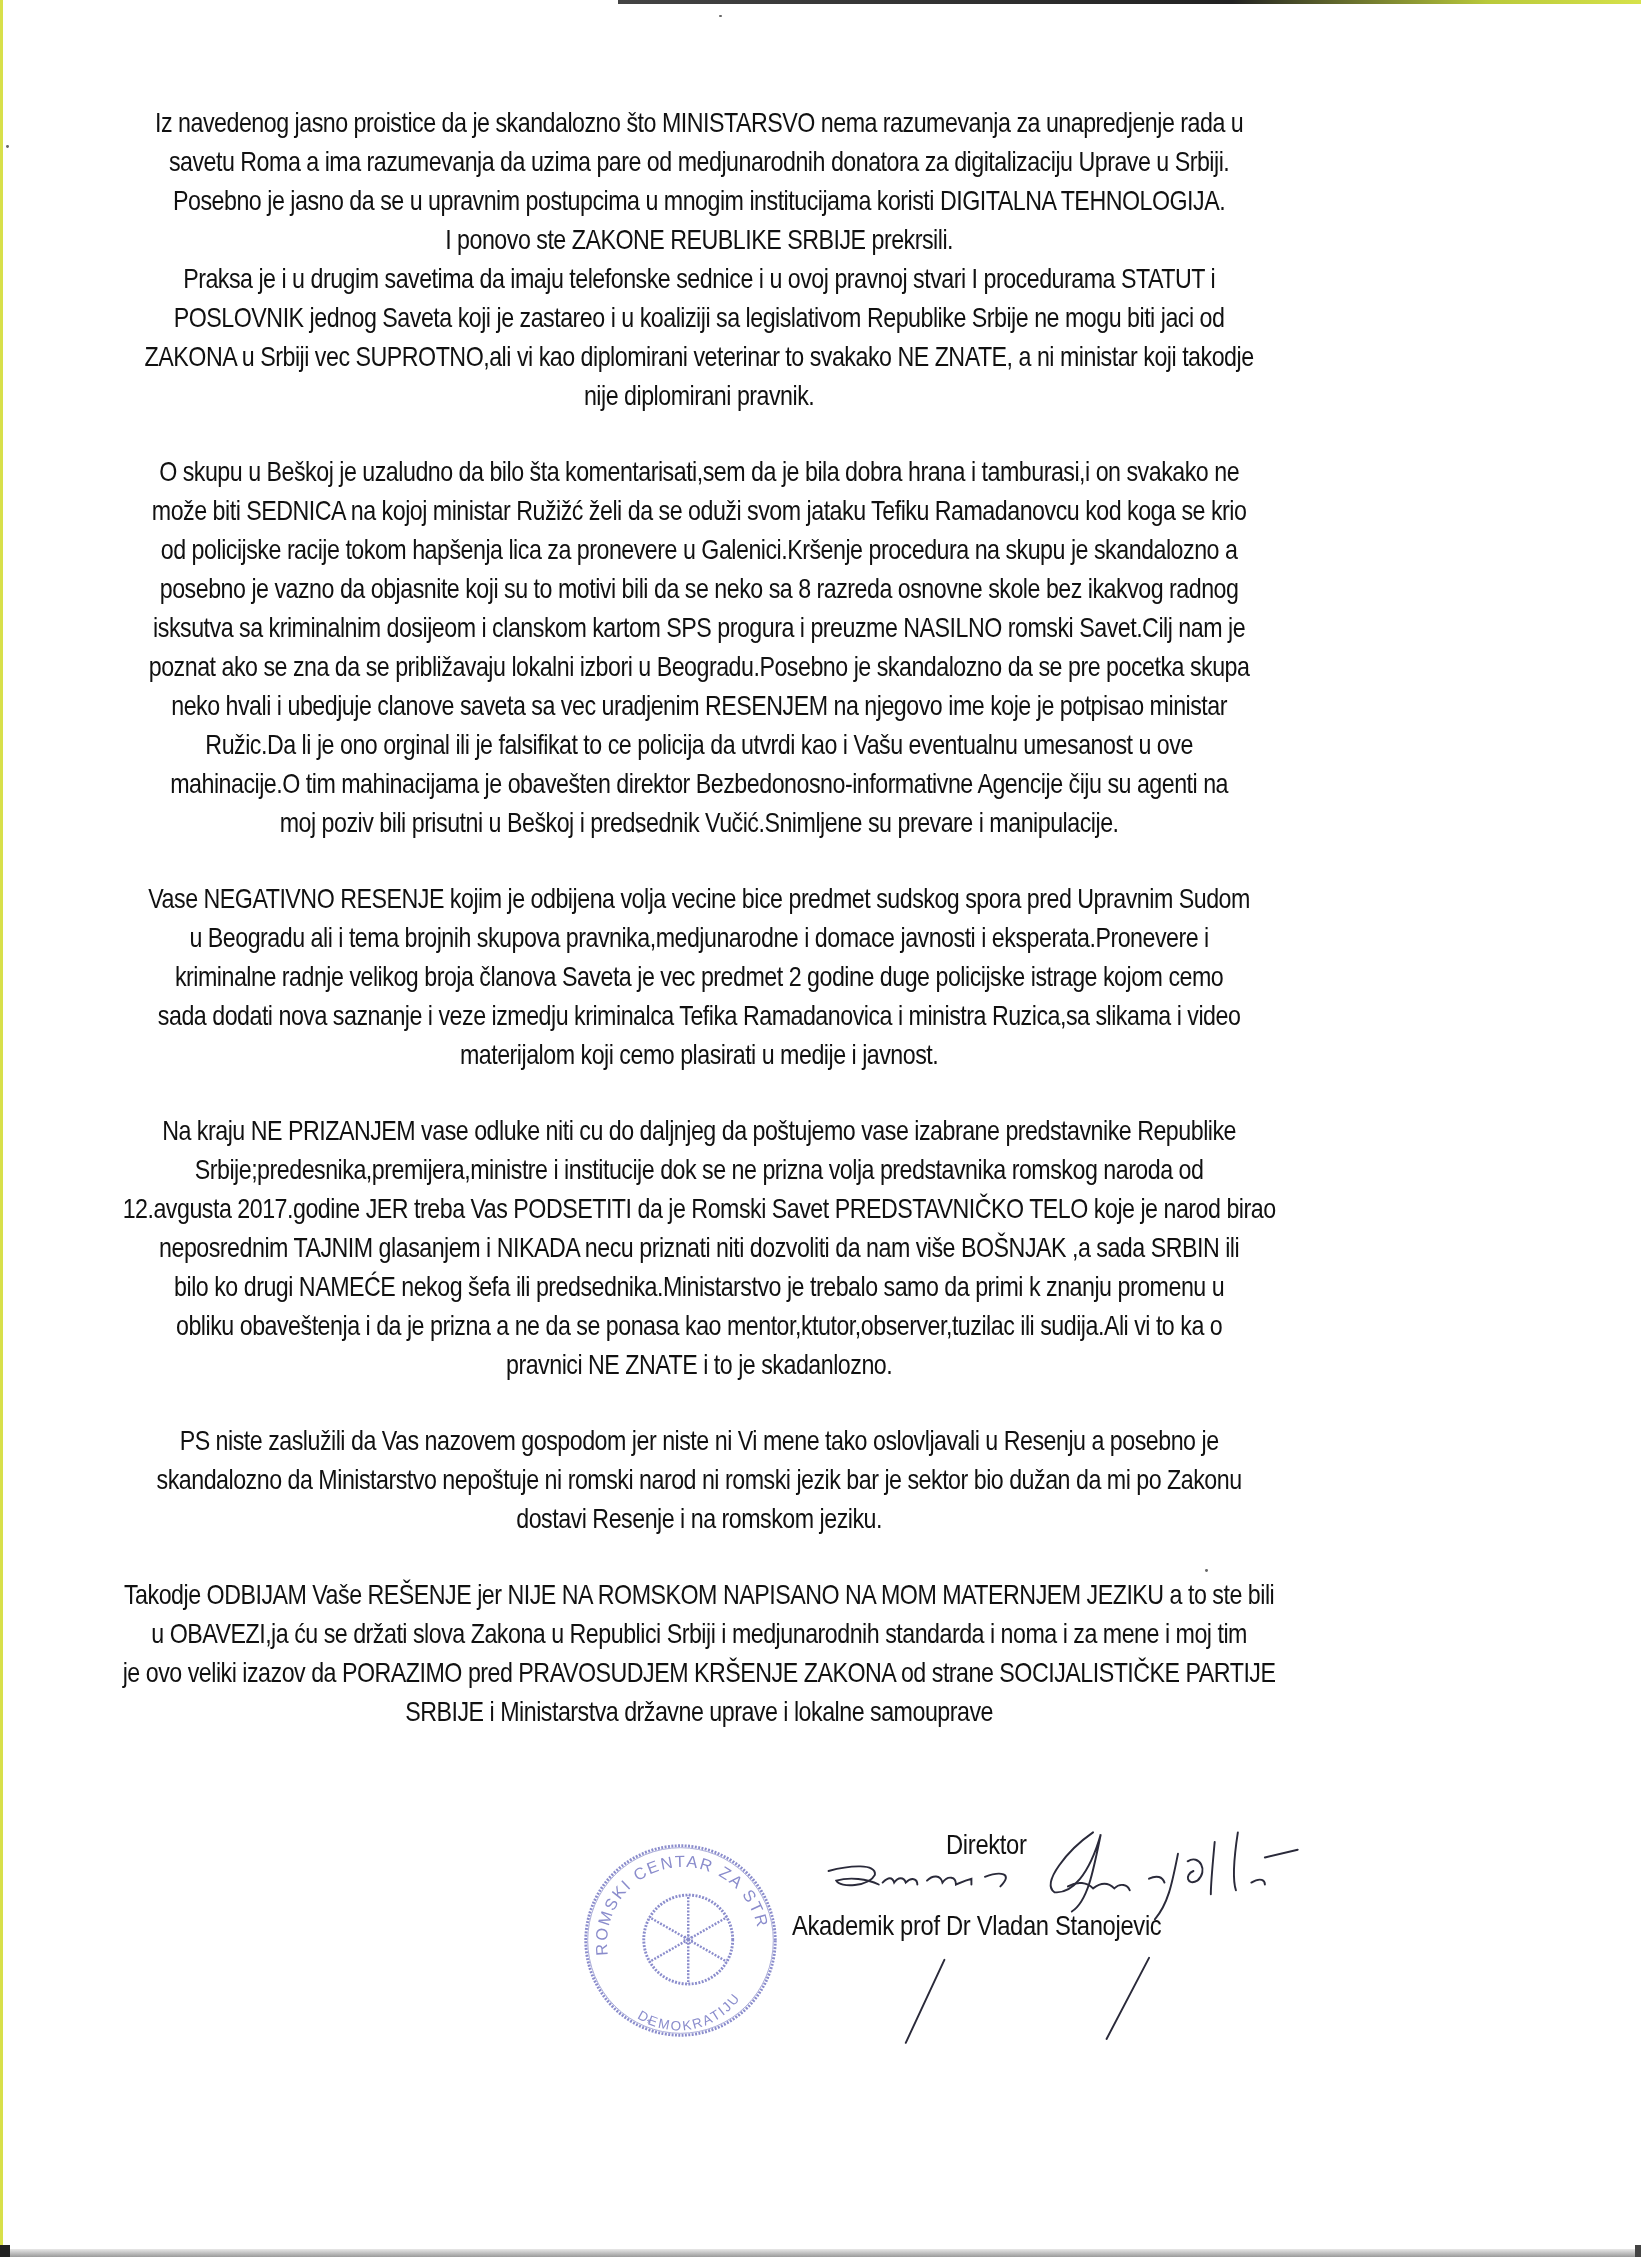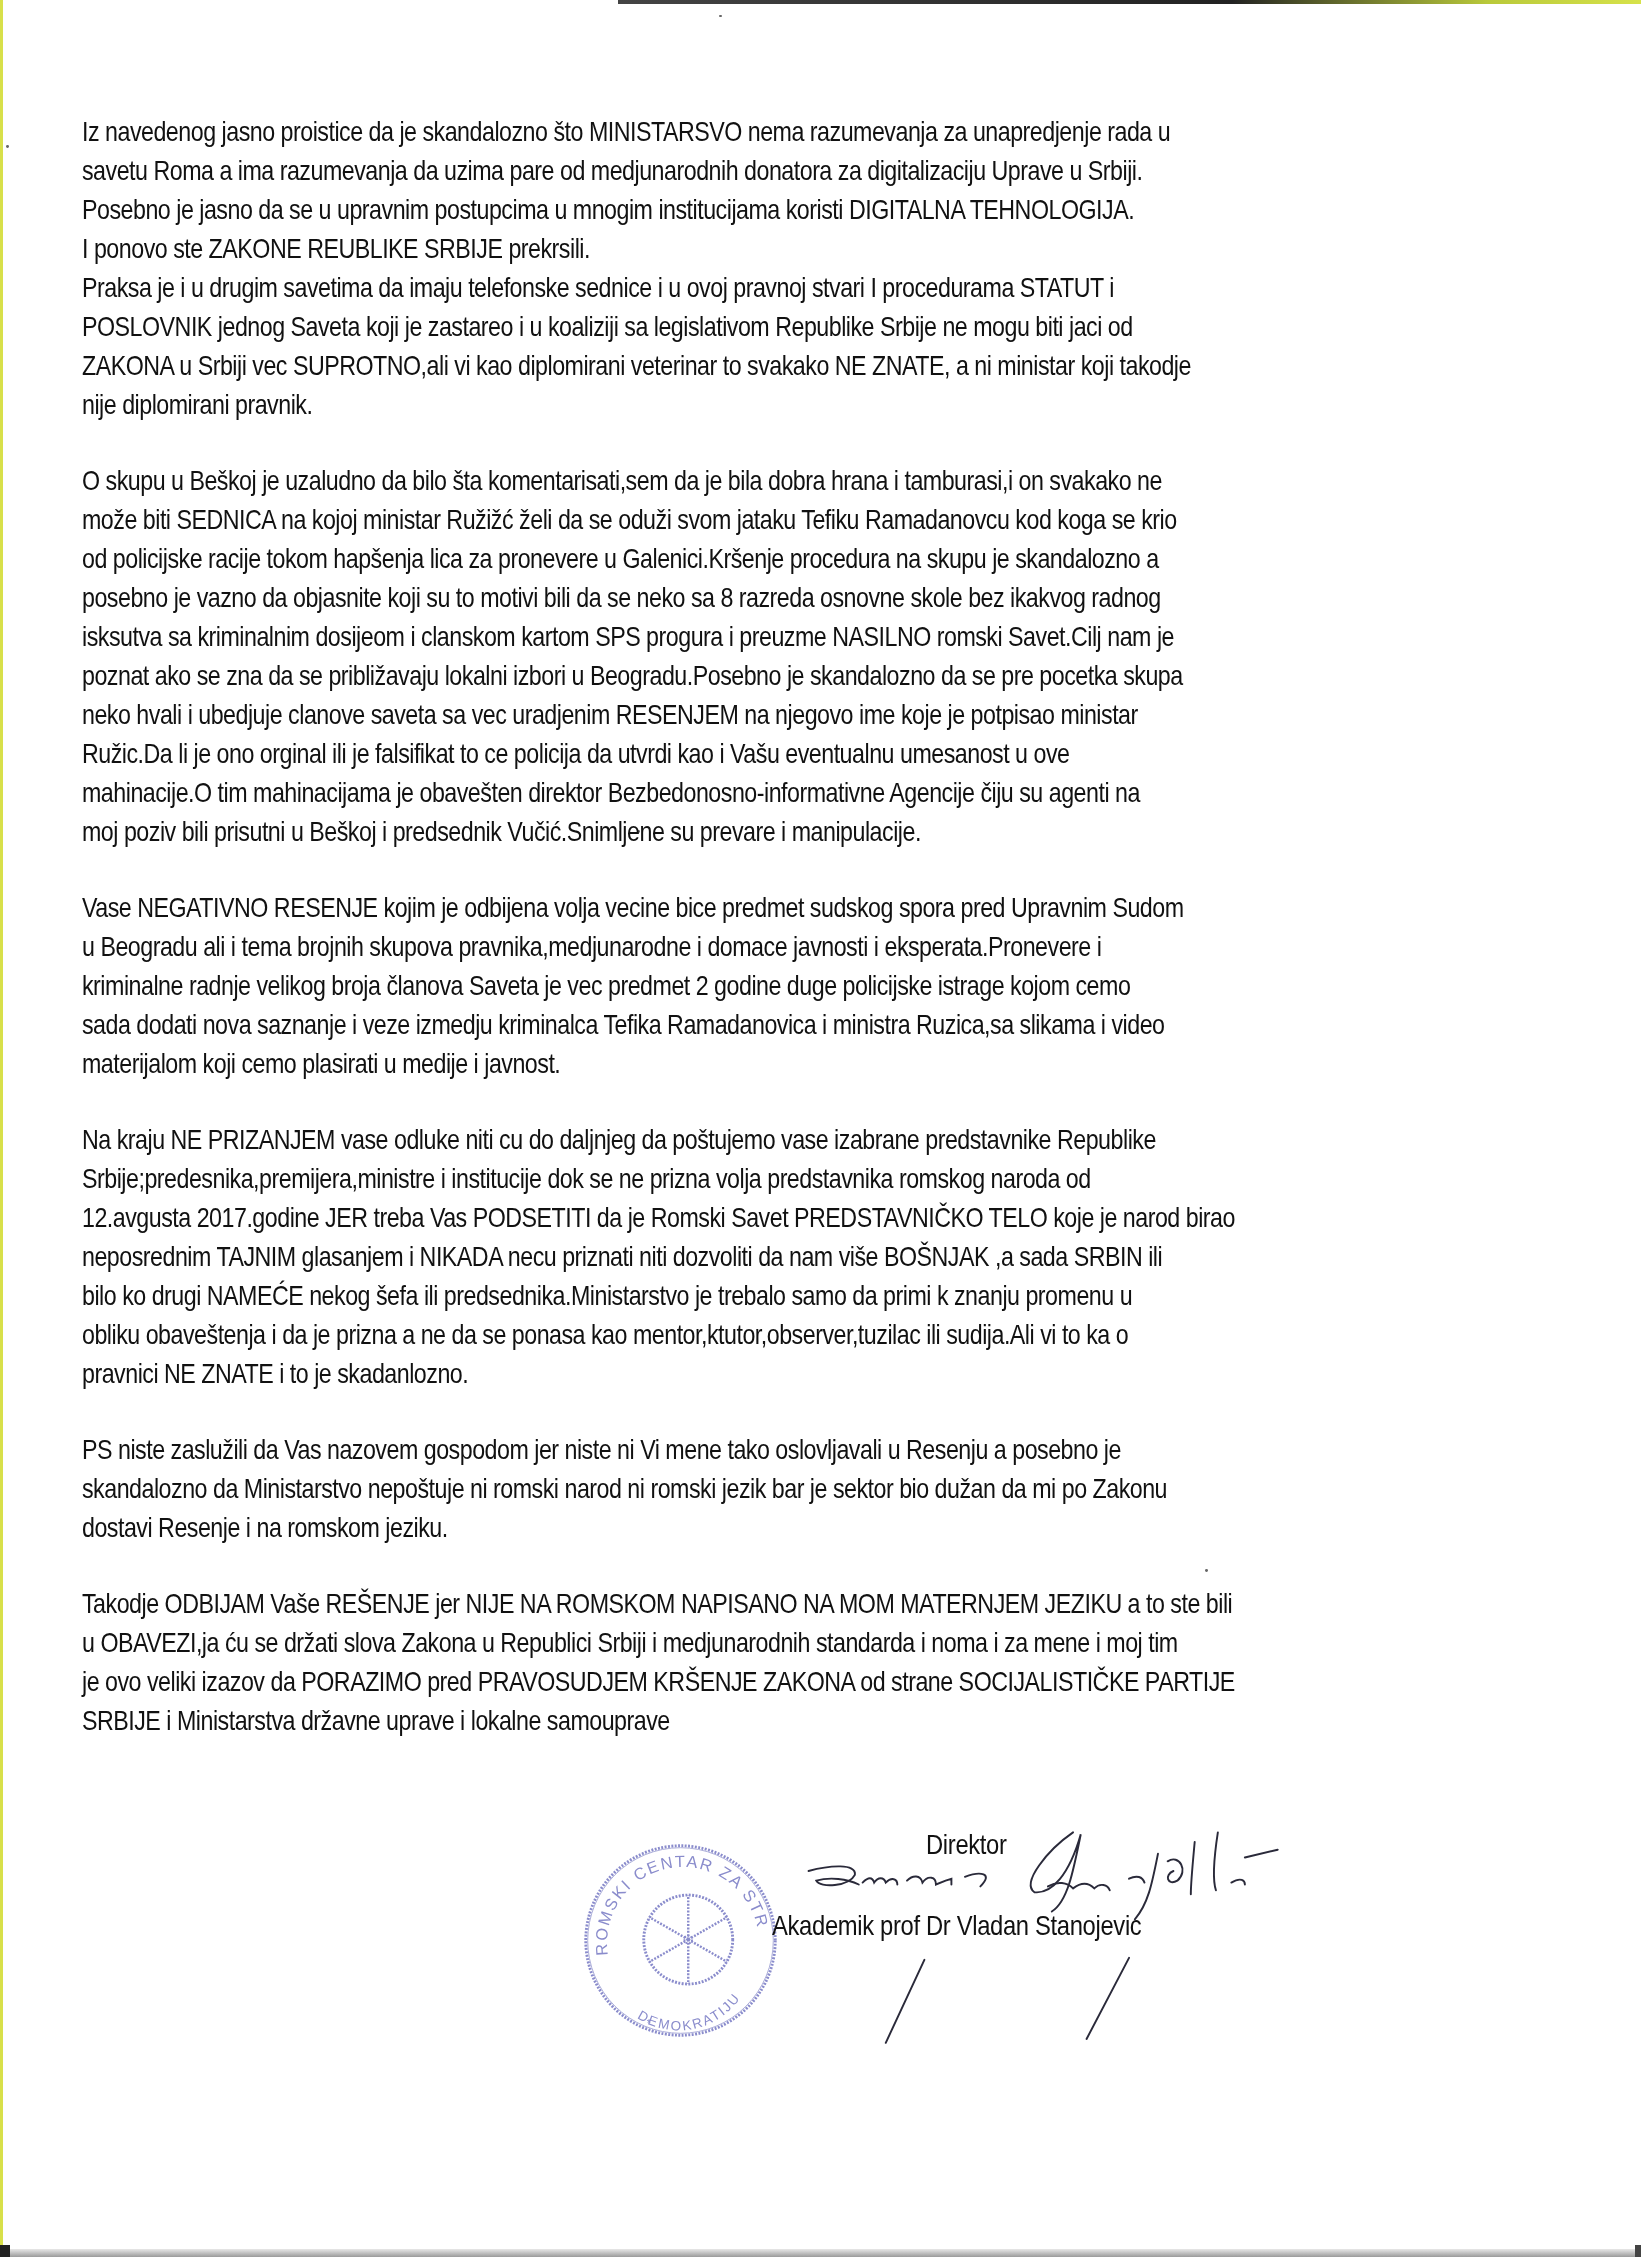--- a/index.html
+++ b/index.html
@@ -32,38 +32,39 @@
     }
     .edge-bottom-right {
       position: absolute; right: 0; bottom: 0; width: 5.8px; height: 11.6px; background: #444;
     }
     .scan-dot {
       position: absolute; width: 2.9px; height: 2.9px; background: #666; border-radius: 50%;
     }
     .page {
       position: absolute;
       left: 82px;
-      top: 112px;
+      top: 103px;
       width: 1487px;
+      text-align: center;
     }
     .para {
       margin: 0 0 37px 0;
     }
     .line {
       display: block;
       font-size: 28px;
       line-height: 39px;
       white-space: nowrap;
       letter-spacing: -0.6px;
       transform: scaleX(0.83);
       transform-origin: left center;
     }
     .signature-block {
       position: absolute;
-      left: 772px;
+      left: 792px;
       top: 1825px;
       width: 502px;
       height: 232px;
       text-decoration: underline;
     }
     .sig-title {
       position: absolute;
       left: 154px;
       top: 3.9px;
       font-size: 28px;

